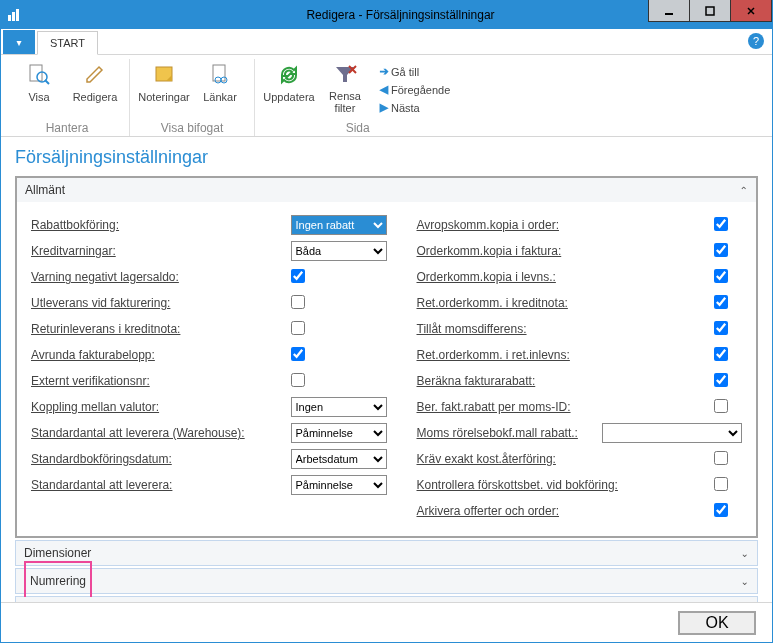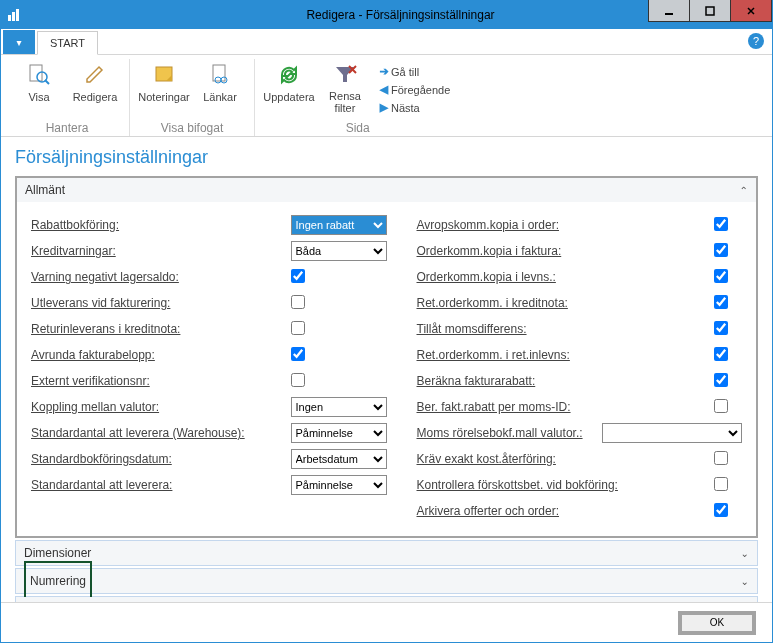--- a/index.html
+++ b/index.html
@@ -34,23 +34,23 @@
   .phdr .chev { position:absolute; right:8px; font-size:10px; color:#555;}
   .pbody { padding:10px 14px 12px 14px; display:flex; font-size:12px; color:#444;}
   .col { width:50%; display:flex; flex-direction:column;text-decoration:underline;}
   .frow { display:flex; align-items:center; height:26px;}
   .frow .flabel { flex:1; padding-right:6px;}
   .frow .fctrl { width:96px; text-align:left;}
   .col.right .frow .fctrl { width:28px;}
   select.sel { width:96px; height:20px; font-size:11px; border:1px solid #8a8a8a; background:#fff;}
   select.sel.wide { width:140px; }
   input[type=checkbox]{ width:14px; height:14px; margin:0;}
-  .highlight { border:2px solid #14532d; padding:9px 4px; display:inline-block; line-height:18px;}
+  .highlight { border:2px solid #ec4899; padding:9px 4px; display:inline-block; line-height:18px;}
   .footer { height:40px; border-top:1px solid #d6d6d6; display:flex; align-items:center; justify-content:flex-end; padding-right:16px;}
-  .okbtn { width:78px; height:24px; border:4px solid #a3a3a3; background:#efefef; font-size:10px; cursor:default;}
+  .okbtn { width:78px; height:24px; border:2px solid #a3a3a3; background:#efefef; font-size:16px; cursor:default;}
   svg { display:block;}
 </style>
 </head>
 <body>
 
 <div class="window">
 
   <div class="titlebar">
     <div class="ticon">
       <svg width="16" height="16" viewBox="0 0 16 16">
@@ -261,21 +261,21 @@
             </div>
           <div class="frow">
               <span class="flabel">Beräkna fakturarabatt:</span>
             <span class="fctrl"><input type="checkbox" checked="" style=""></span>
             </div>
           <div class="frow">
               <span class="flabel">Ber. fakt.rabatt per moms-ID:</span>
             <span class="fctrl"><input type="checkbox" style=""></span>
             </div>
           <div class="frow">
-              <span class="flabel">Moms rörelsebokf.mall valutor.:</span>
+              <span class="flabel">Moms rörelsebokf.mall rabatt.:</span>
             <span class="fctrl" style="width:140px;"><select class="sel wide"><option></option></select></span>
             </div>
           <div class="frow">
               <span class="flabel">Kräv exakt kost.återföring:</span>
             <span class="fctrl"><input type="checkbox" style=""></span>
             </div>
           <div class="frow">
               <span class="flabel">Kontrollera förskottsbet. vid bokföring:</span>
             <span class="fctrl"><input type="checkbox" style=""></span>
             </div>

